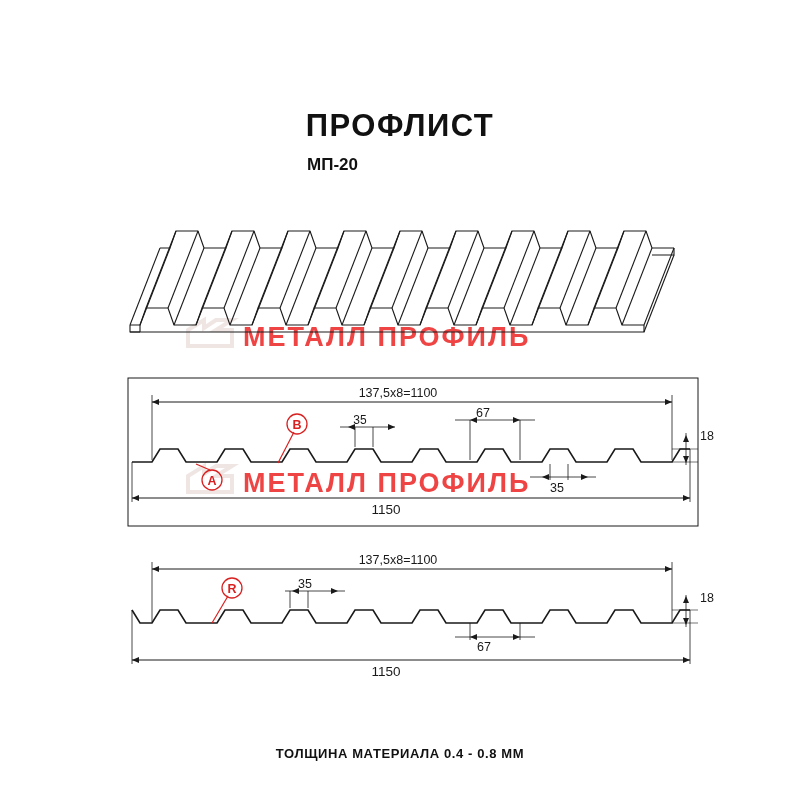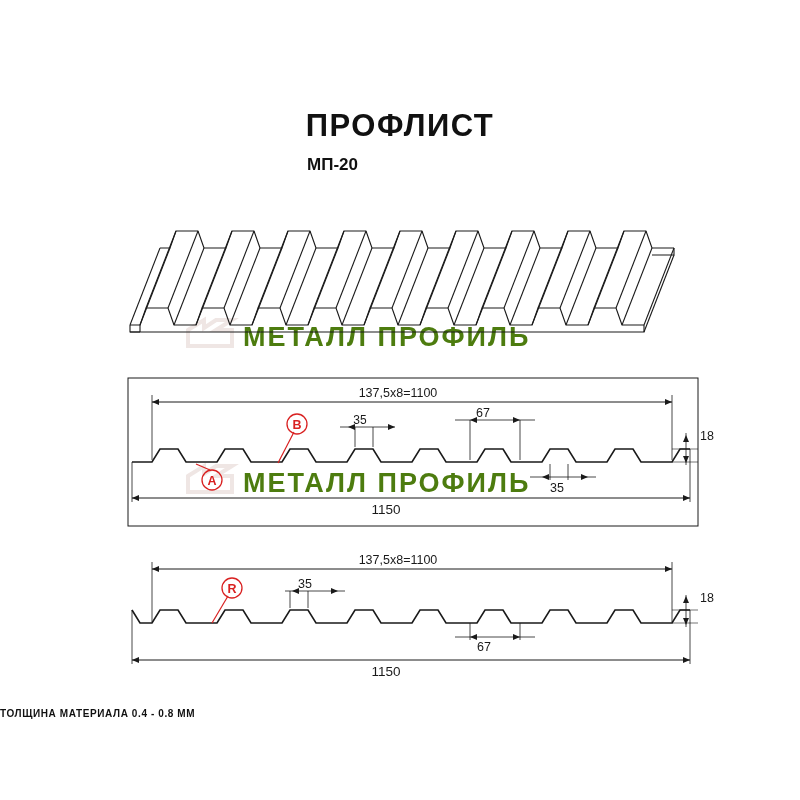--- a/index.html
+++ b/index.html
@@ -37,38 +37,39 @@
     top: 115px;
     left: 0;
     width: 665px;
     text-align: center;
     font-size: 17px;
     font-weight: bold;
     color: #111;
   }
   .footer-note {
     position: absolute;
-    top: 668px;
-    left: 0;
-    width: 800px;
-    font-size: 10px;
+    top: 706px;
+    left: 0;
+    width: 800px;
+    text-align: center;
+    font-size: 13px;
     font-weight: bold;
     letter-spacing: 0.6px;
     color: #111;
   }
   .drawing {
     position: absolute;
     top: 0;
     left: 0;
   }
   .wm {
     position: absolute;
     font-family: "Liberation Sans", sans-serif;
     font-weight: bold;
-    color: #4d7c0f;
+    color: #ef4444;
     letter-spacing: 2px;
     white-space: nowrap;
     user-select: none;
   }
   .wm1 {
     top: 282px;
     left: 243px;
     font-size: 27px;
   }
   .wm2 {

